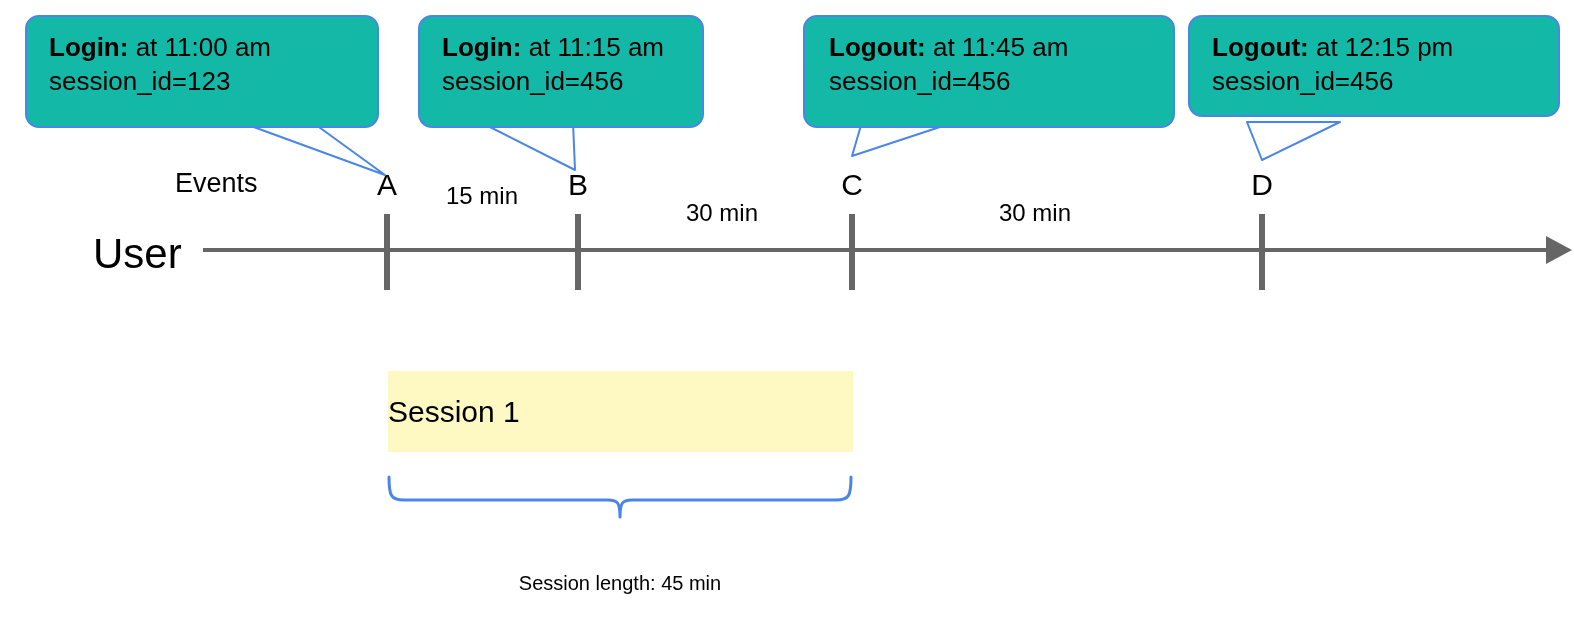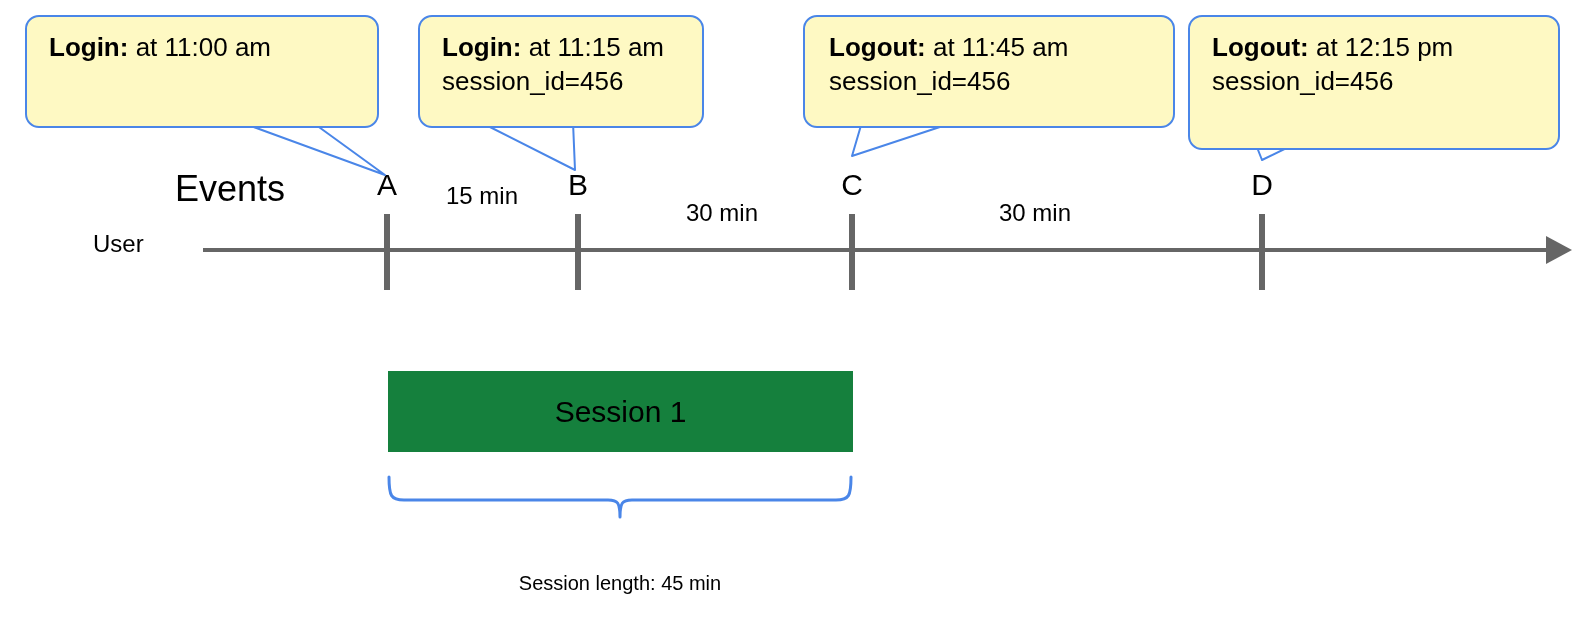--- a/index.html
+++ b/index.html
@@ -17,21 +17,21 @@
     height: 630px;
     background: #ffffff;
     overflow: hidden;
   }
   
   .callout {
     position: absolute;
     box-sizing: border-box;
     border: 2px solid #4a86e8;
     border-radius: 14px;
-    background: #fef9c3;
+    background: #14b8a6;
     padding: 14px 16px 10px 22px;
     line-height: 1.30;
     font-size: 26px;
     color: #000000;
     z-index: 3;
   }
   .callout .ln {
     display: block;
     white-space: nowrap;
   }
@@ -53,51 +53,50 @@
     left: 0;
     top: 0;
     width: 1574px;
     height: 630px;
     z-index: 1;
     pointer-events: none;
   }
   
   .lane-label {
     position: absolute;
-    font-size: 24px;
+    font-size: 42px;
     color: #000000;
     white-space: nowrap;
   }
   .events-label {
     position: absolute;
-    font-size: 36px;
+    font-size: 27px;
     color: #000000;
     white-space: nowrap;
   }
   .evt-letter {
     position: absolute;
     font-size: 30px;
     color: #000000;
     transform: translateX(-50%);
     white-space: nowrap;
   }
   .gap-label {
     position: absolute;
     font-size: 24px;
     color: #000000;
     transform: translateX(-50%);
     white-space: nowrap;
   }
   
   .session-bar {
     position: absolute;
-    background: #15803d;
+    background: #fef9c3;
     display: flex;
     align-items: center;
-    justify-content: center;
     font-size: 30px;
     color: #000000;
     z-index: 2;
   }
   .session-length {
     position: absolute;
     font-size: 20px;
     color: #000000;
     transform: translateX(-50%);
     white-space: nowrap;
@@ -114,33 +113,34 @@
 
     <polygon points="480,122 573,122 575,170" fill="#ffffff" stroke="#4a86e8" stroke-width="2" stroke-linejoin="round"></polygon>
 
     <polygon points="862,122 955,122 852,156" fill="#ffffff" stroke="#4a86e8" stroke-width="2" stroke-linejoin="round"></polygon>
 
     <polygon points="1247,122 1340,122 1262,160" fill="#ffffff" stroke="#4a86e8" stroke-width="2" stroke-linejoin="round"></polygon>
   </svg>
 
   <div class="callout" style="left:25px; top:15px; width:354px; height:113px;">
     <span class="ln"><span class="evt">Login:</span><span> at 11:00 am</span></span>
+    <span class="ln">session_id=123</span>
   </div>
 
   <div class="callout" style="left:418px; top:15px; width:286px; height:113px;">
     <span class="ln"><span class="evt">Login:</span><span> at 11:15 am</span></span>
     <span class="ln">session_id=456</span>
   </div>
 
   <div class="callout" style="left:803px; top:15px; width:372px; height:113px;padding-left:24px;">
     <span class="ln"><span class="evt">Logout:</span><span> at 11:45 am</span></span>
     <span class="ln">session_id=456</span>
   </div>
 
-  <div class="callout" style="left:1188px; top:15px; width:372px; height:135px;">
+  <div class="callout" style="left:1188px; top:15px; width:372px; height:102px;">
     <span class="ln"><span class="evt">Logout:</span><span> at 12:15 pm</span></span>
     <span class="ln">session_id=456</span>
   </div>
 
   <div class="events-label" style="left:175px; top:168px;">Events</div>
 
   <div class="lane-label" style="left:93px; top:230px;">User</div>
 
   <div class="evt-letter" style="left:387px; top:168px;">A</div>
   <div class="evt-letter" style="left:578px; top:168px;">B</div>

